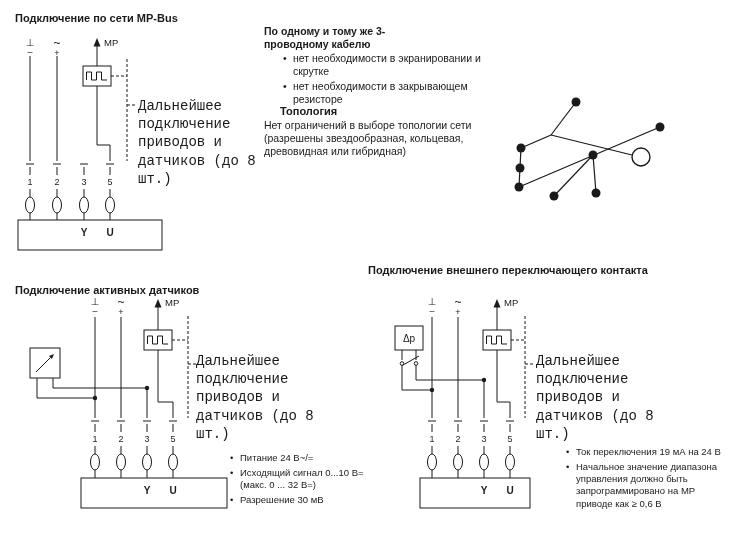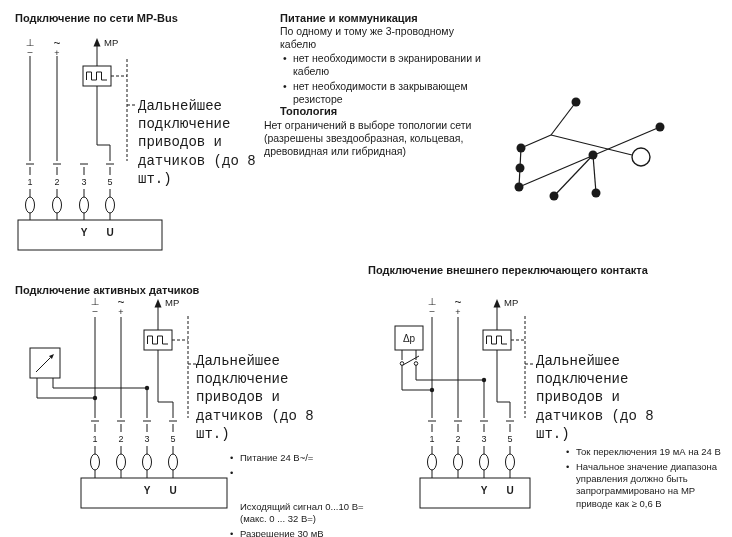--- a/index.html
+++ b/index.html
@@ -75,26 +75,25 @@
     <text x="89" y="13" font-size="9.5">MP</text>
     <text x="15" y="152" text-anchor="middle" font-size="9">1</text>
     <text x="42" y="152" text-anchor="middle" font-size="9">2</text>
     <text x="69" y="152" text-anchor="middle" font-size="9">3</text>
     <text x="95" y="152" text-anchor="middle" font-size="9">5</text>
     <text x="69" y="203" text-anchor="middle" font-size="10" font-weight="bold">Y</text>
     <text x="95" y="203" text-anchor="middle" font-size="10" font-weight="bold">U</text>
   </svg>
   <div class="annot" style="left:138px; top:97px; width:135px;">Дальнейшее подключение приводов и датчиков (до 8 шт.)</div>
 
-  <div class="hd" style="left:280px; top:12px;">Питание и коммуникация</div>
-  <div class="txt" style="left:280px; top:25px; width:185px;">По одному и тому же 3-проводному кабелю</div>
+  <div class="txt" style="left:264px; top:25px; width:185px;font-weight:bold;">По одному и тому же 3-проводному кабелю</div>
   <div class="blist" style="left:283px; top:52px; width:205px;">
     <div class="b-row">
       <span class="b-dot">•</span>
-      <span style="width:195px;">нет необходимости в экранировании и кабелю</span>
+      <span style="width:195px;">нет необходимости в экранировании и скрутке</span>
     </div>
     <div class="b-row">
       <span class="b-dot">•</span>
       <span style="width:195px;">нет необходимости в закрывающем резисторе</span>
     </div>
   </div>
   <div class="hd" style="left:280px; top:105px;">Топология</div>
   <div class="txt" style="left:264px; top:119px; width:215px;">Нет ограничений в выборе топологии сети (разрешены звездообразная, кольцевая, древовидная или гибридная)</div>
 
   <svg style="left:503px; top:90px;" width="185" height="132" viewBox="0 0 185 132">
@@ -193,21 +192,21 @@
   </svg>
   <div class="annot" style="left:196px; top:352px; width:135px;">Дальнейшее подключение приводов и датчиков (до 8 шт.)</div>
 
   <div class="blist" style="left:230px; top:452px; width:150px;">
     <div class="b-row small">
       <span class="b-dot">•</span>
       <span style="width:140px;">Питание 24 В~/=</span>
     </div>
     <div class="b-row small">
       <span class="b-dot">•</span>
-      <span style="width:140px;margin-top:34px;">Исходящий сигнал 0...10 В= (макс. 0 ... 32 В=)</span>
+      <span style="width:140px;">Исходящий сигнал 0...10 В= (макс. 0 ... 32 В=)</span>
     </div>
     <div class="b-row small">
       <span class="b-dot">•</span>
       <span style="width:140px;">Разрешение 30 мВ</span>
     </div>
   </div>
 
   <div class="hd" style="left:368px; top:264px;">Подключение внешнего переключающего контакта</div>
 
   <svg style="left:390px; top:288px;" width="210" height="226" viewBox="0 0 210 226">

